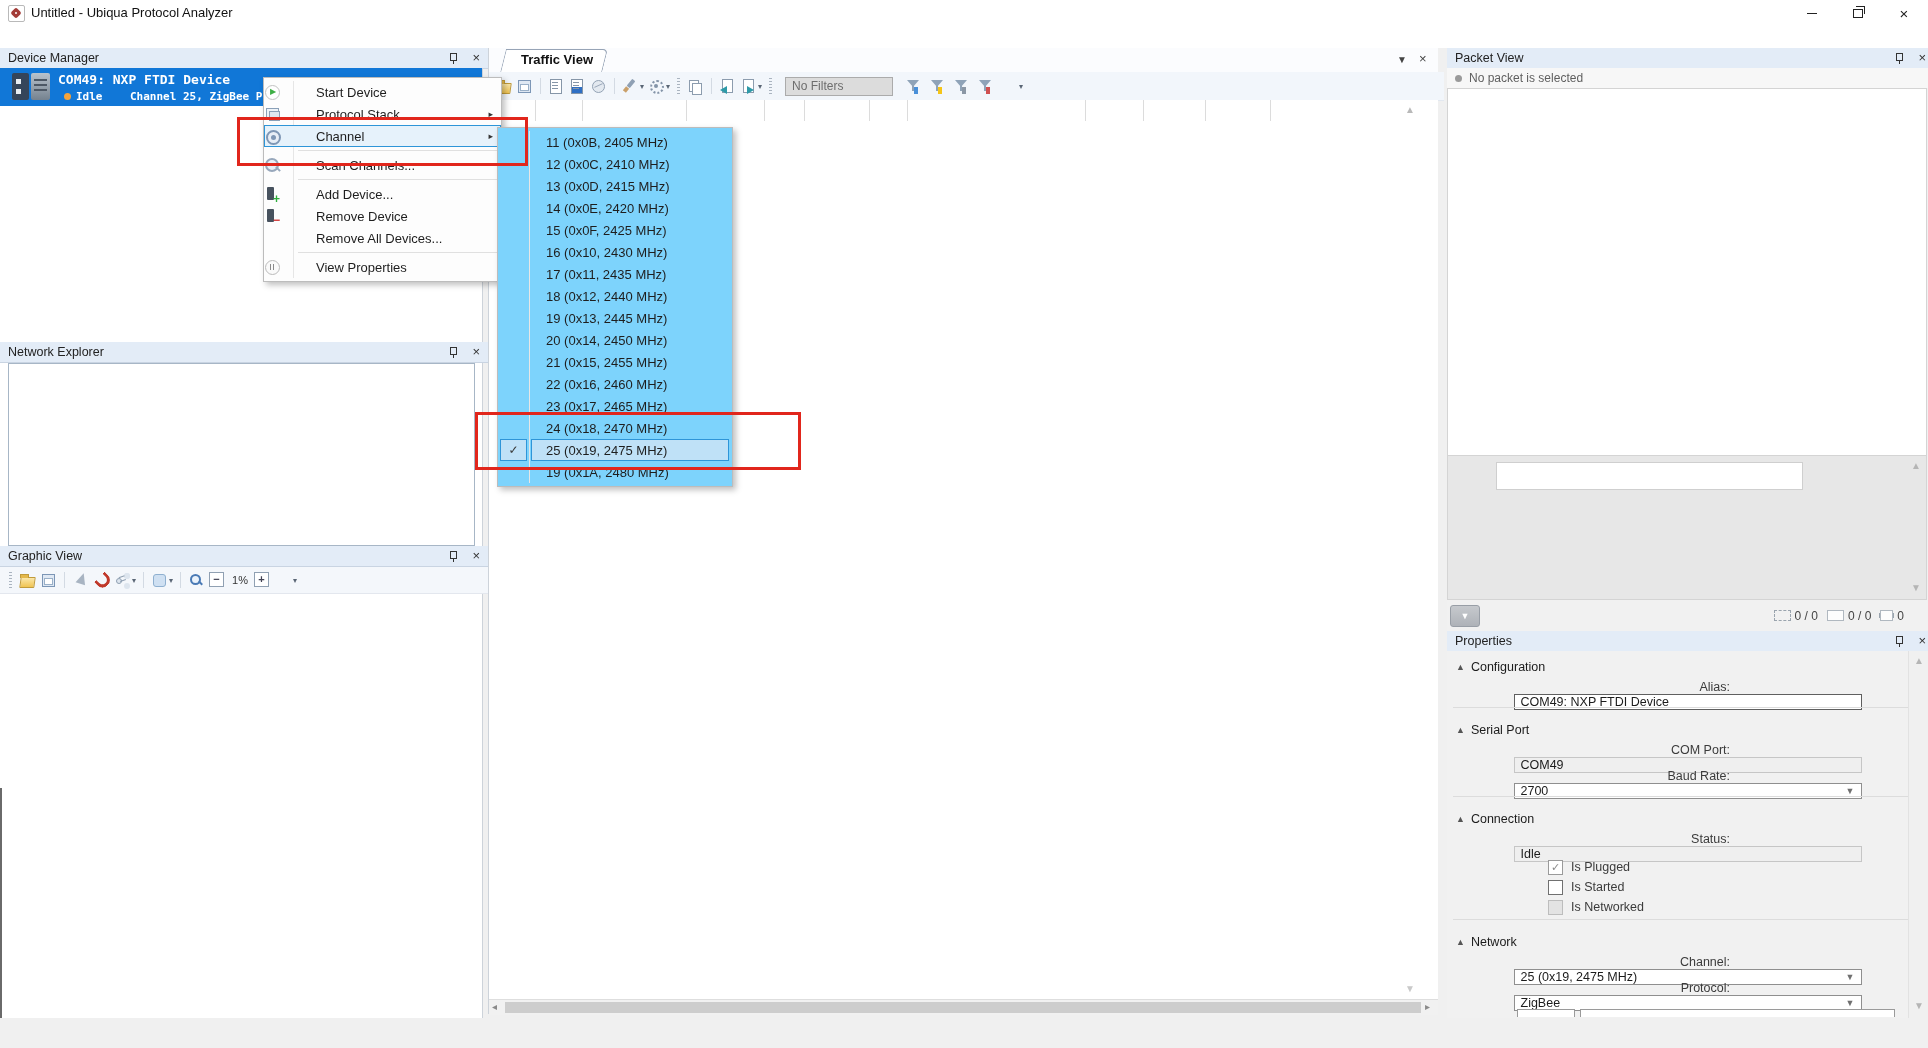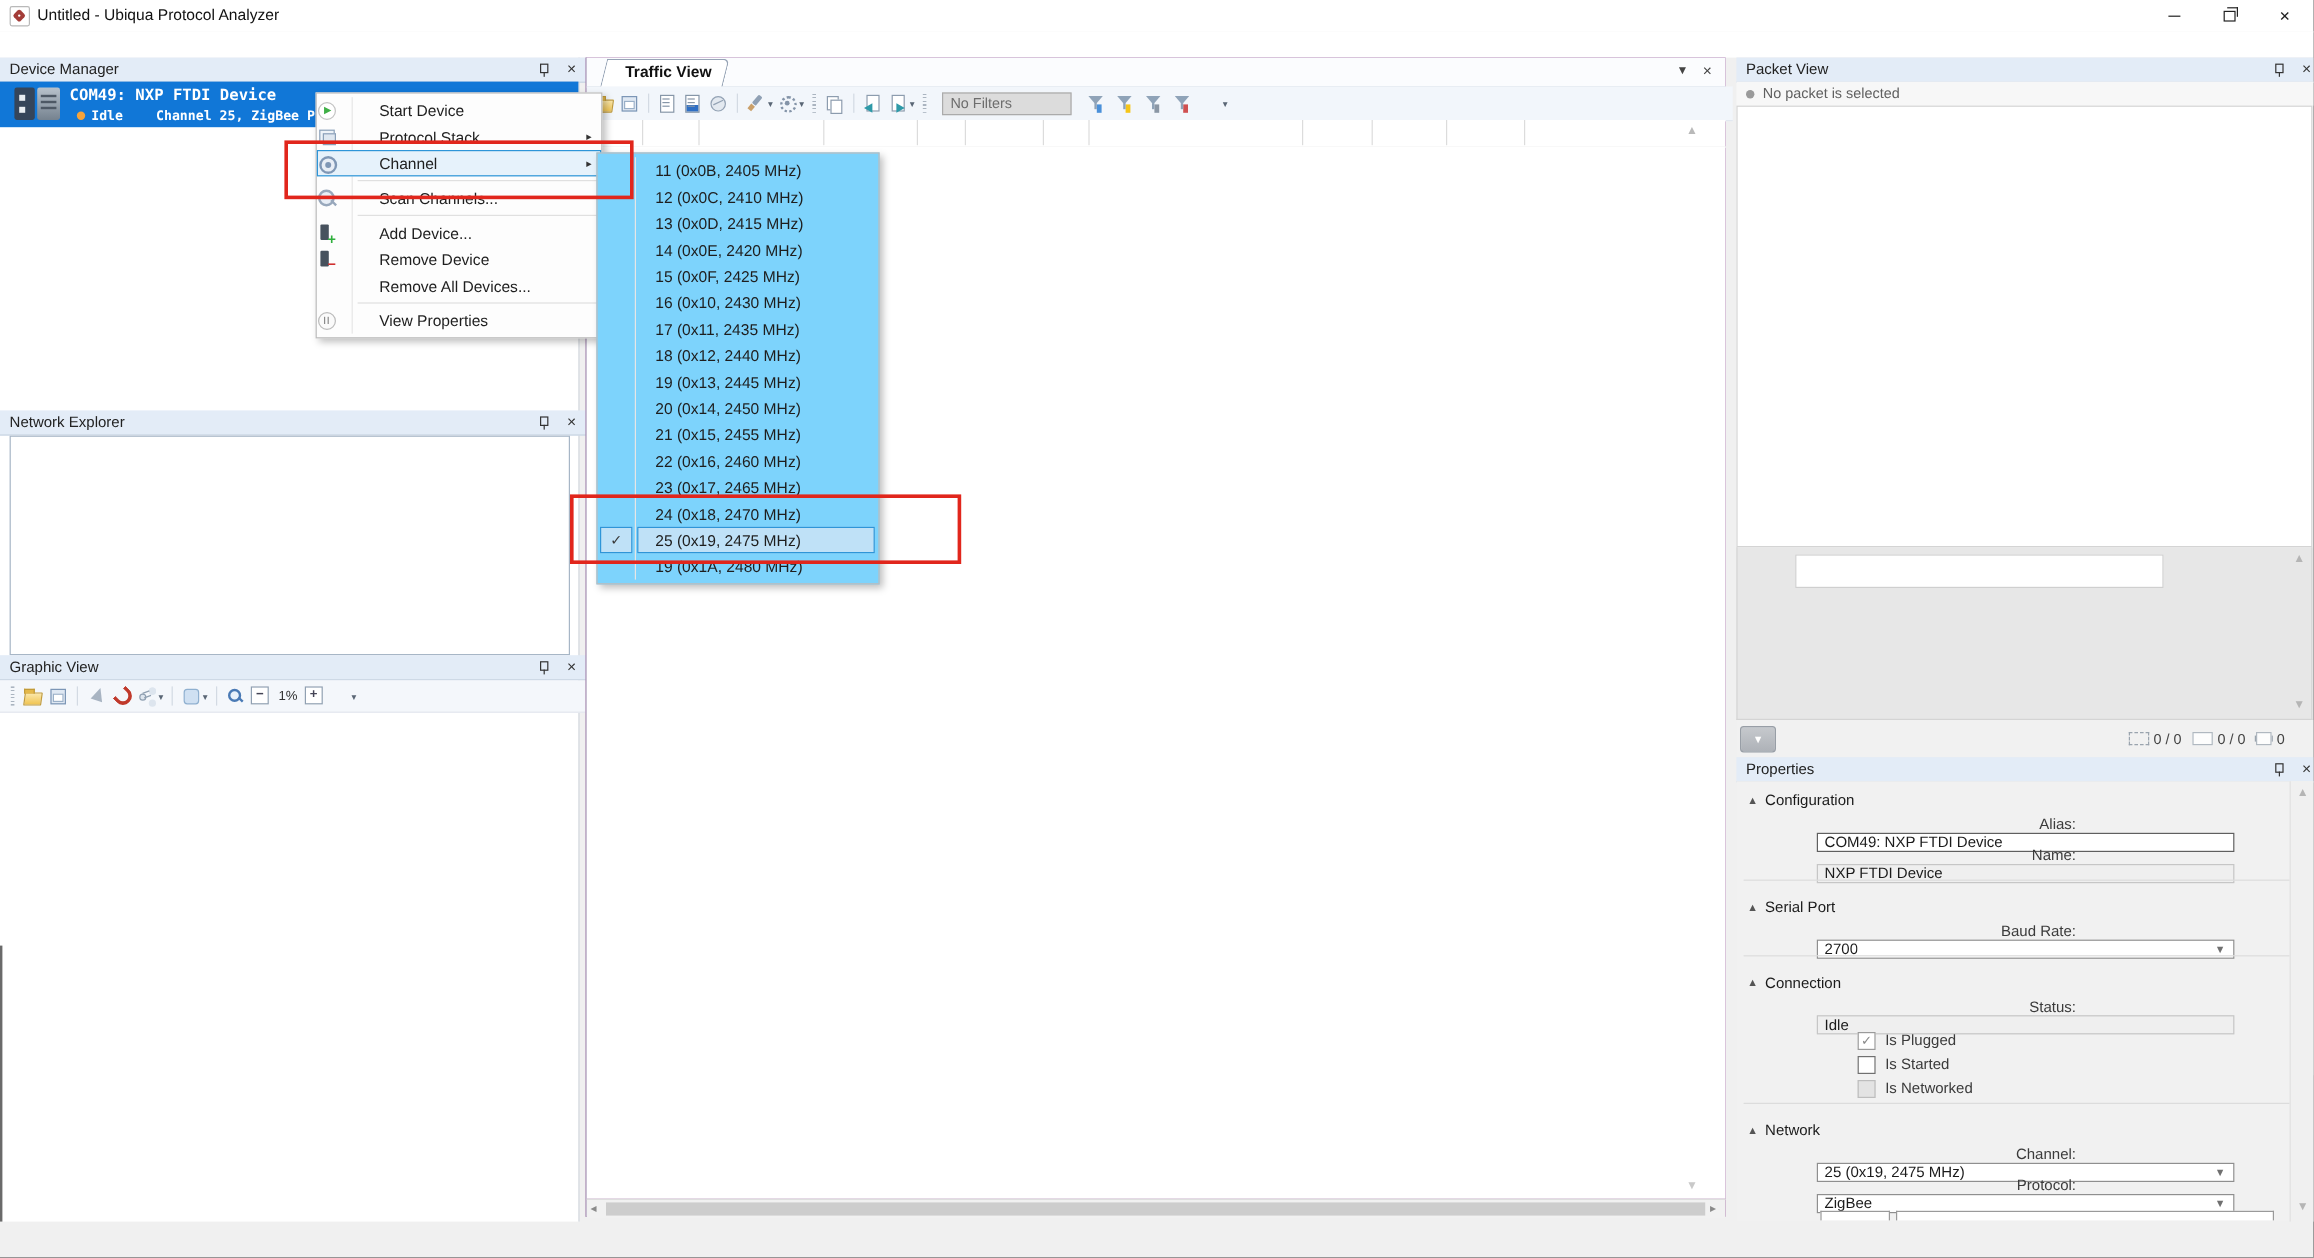--- a/index.html
+++ b/index.html
@@ -528,40 +528,40 @@
         </div>
         <div class="prow field editable">
 
           <span class="f-label">Alias:</span>
           <span class="f-box">
             <span class="f-val">COM49: NXP FTDI Device</span>
 
           </span>
 
         </div>
-        <div class="prow field readonly">
-
-          <span class="f-label">Name:</span>
-          <span class="f-box">
-            <span class="f-val">NXP FTDI Device</span>
-
-          </span>
-
-        </div>
         <div class="prow divider">
           
           
           
           
           
           
         </div>
         <div class="prow section">
           <span class="sec-arrow">▲</span>
           <span class="sec-label">Serial Port</span>
+
+        </div>
+        <div class="prow field readonly">
+
+          <span class="f-label">COM Port:</span>
+          <span class="f-box">
+            <span class="f-val">COM49</span>
+
+          </span>
 
         </div>
         <div class="prow field dropdown">
 
           <span class="f-label">Baud Rate:</span>
           <span class="f-box">
             <span class="f-val">2700</span>
             <span class="f-dd">▼</span>
           </span>
 

